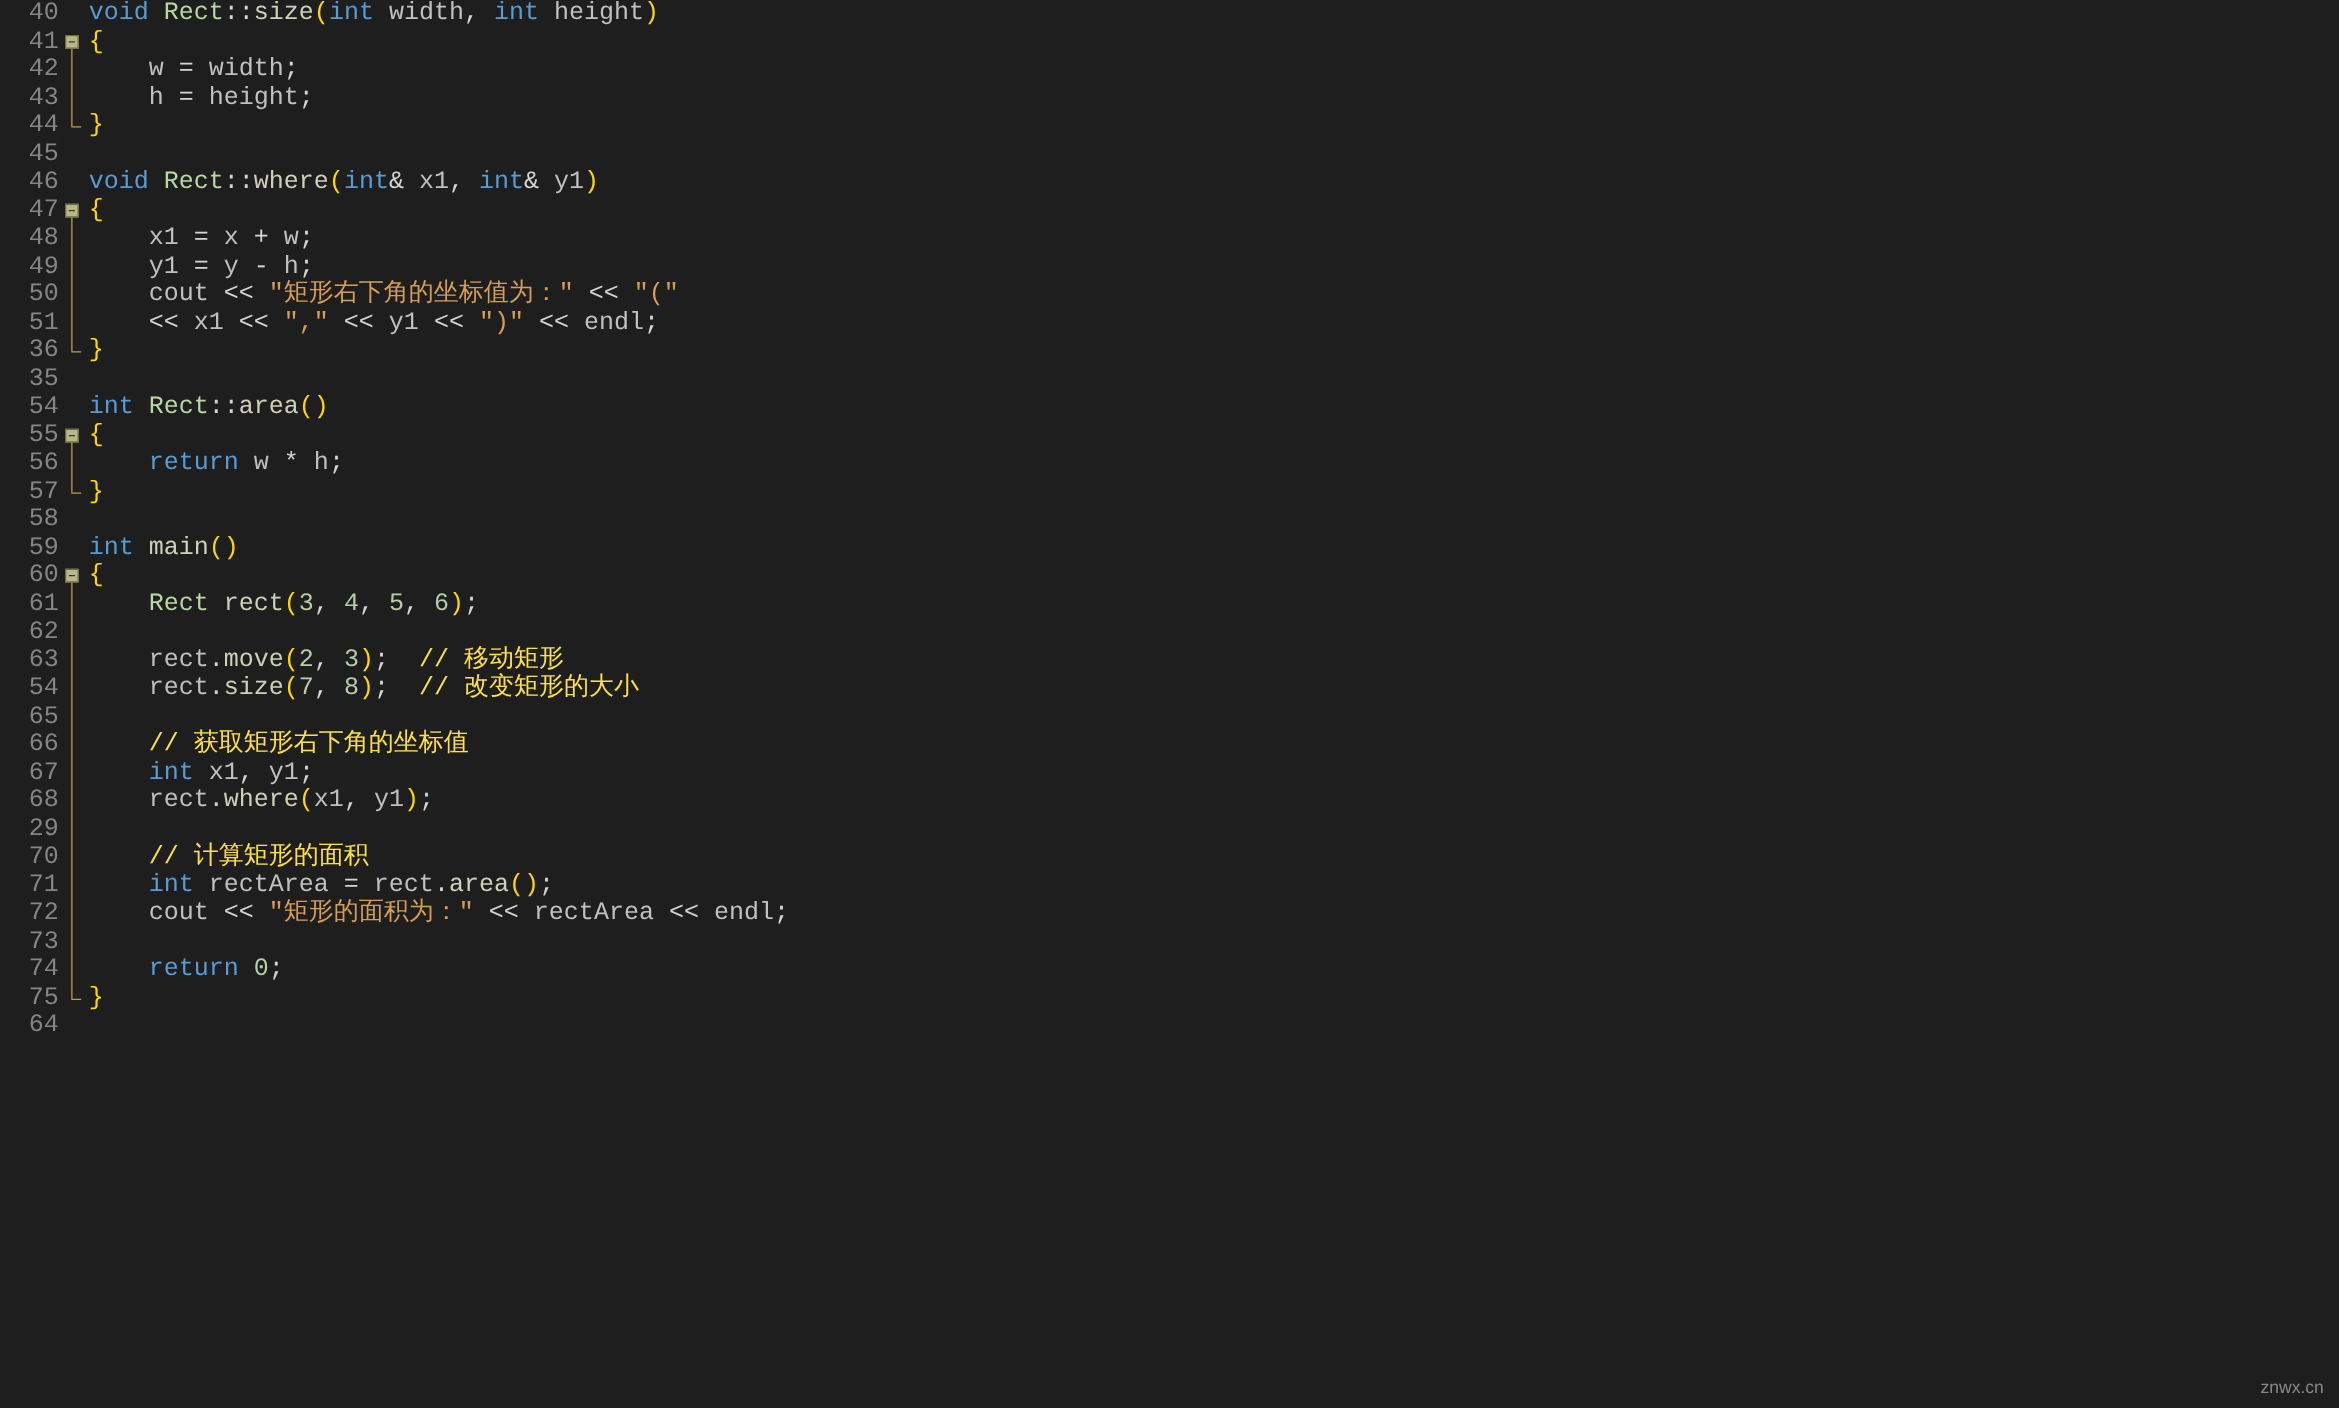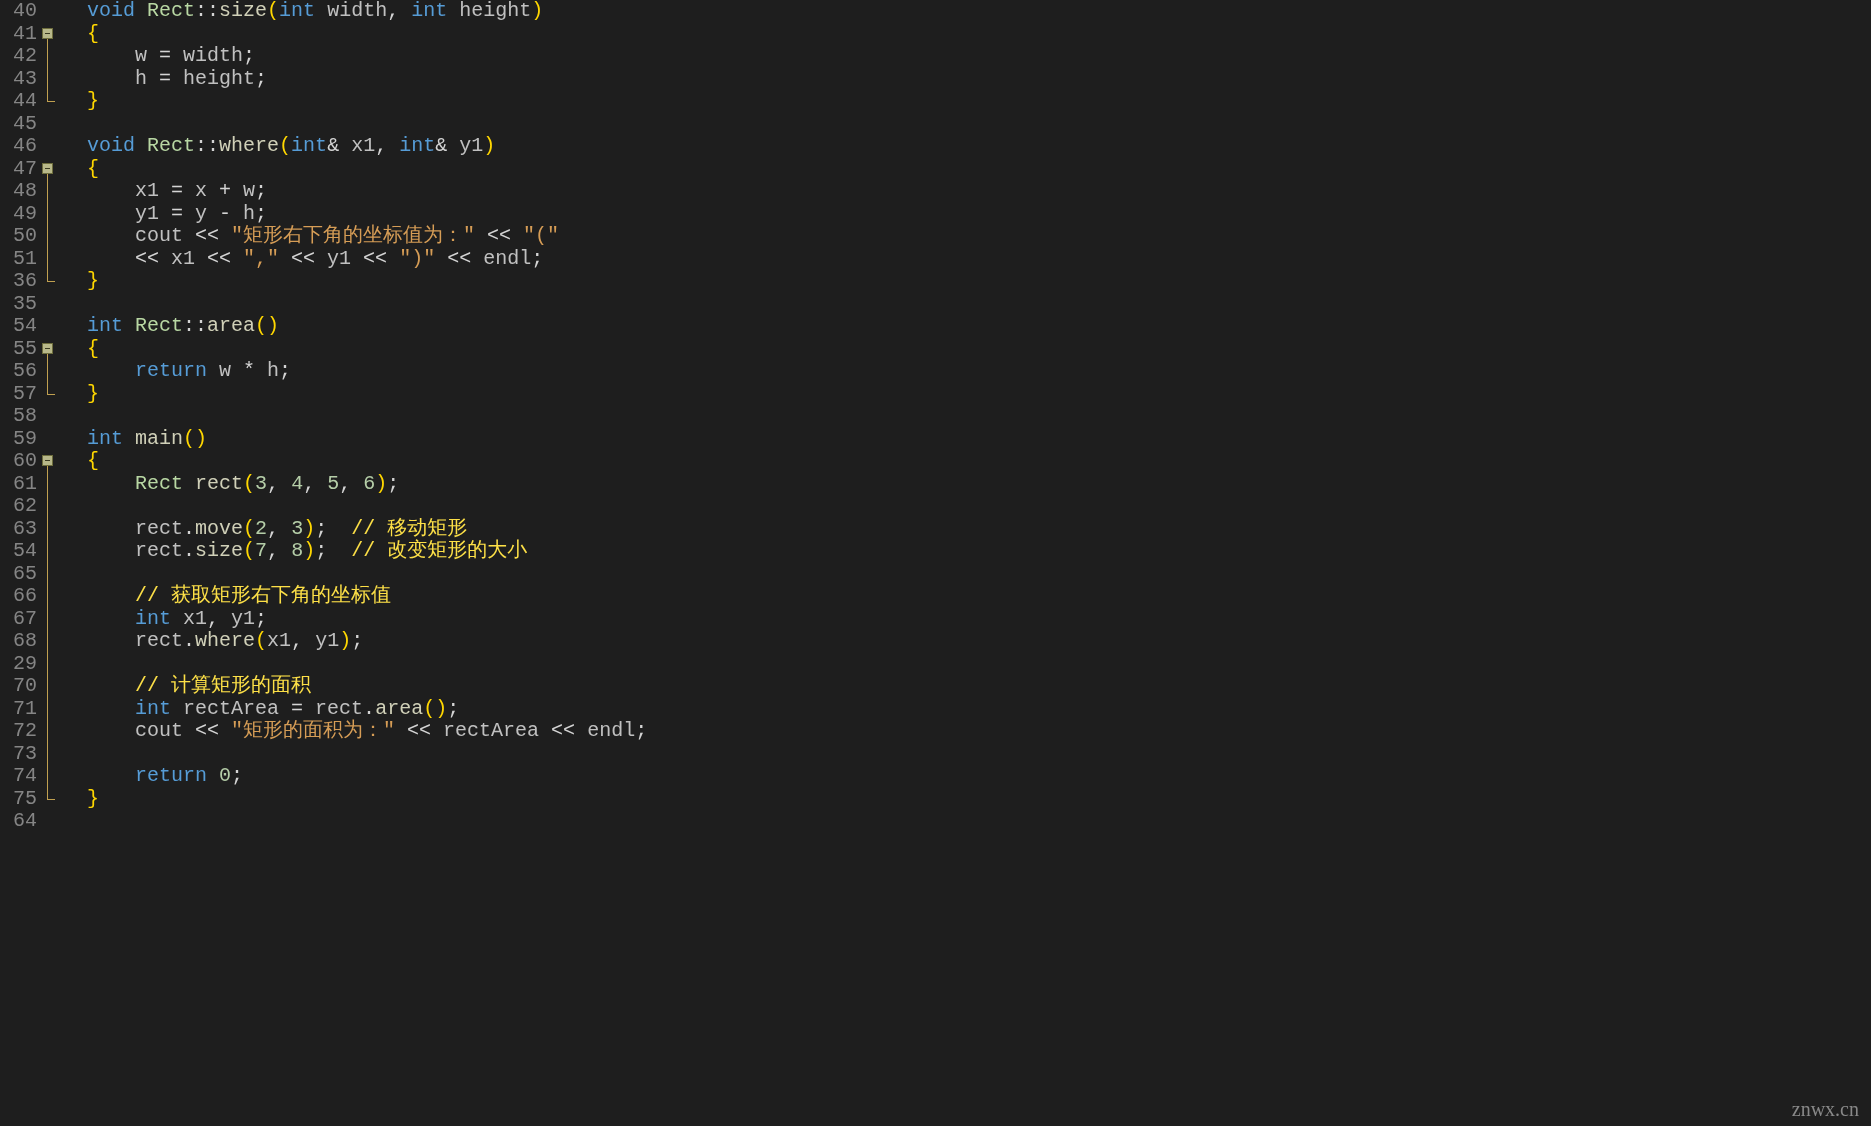--- a/index.html
+++ b/index.html
@@ -12,21 +12,21 @@
   overflow: hidden;
   width: 1871px;
   height: 1126px;
   position: relative;
 }
 .editor { display: flex; }
 .gutter {
   background: #1e1e1e;
   color: #858585;
   text-align: right;
-  padding: 0 4px 0 13px;
+  padding: 0 4px 0 23px;
   user-select: none;
   flex-shrink: 0;
 }
 .gutter .ln { height: 22.5px; }
 .fold-col {
   width: 14px;
   flex-shrink: 0;
   position: relative;
 }
 .fold-mark {
@@ -53,41 +53,40 @@
 .fold-end {
   position: absolute;
   left: 6px;
   width: 8px;
   height: 1px;
   background: #c0a050;
 }
 .code {
   padding-left: 6px;
   white-space: pre;
-  margin-left: 26px;
 }
 .code .row { height: 22.5px; }
 .kw { color: #569cd6; }
 .type { color: #569cd6; }
 .cls { color: #b8d7a3; }
 .fn { color: #d0d0b8; }
 .punc { color: #d4d4d4; }
 .num { color: #b5cea8; }
 .str { color: #d69d56; }
 .cmt { color: #fde047; }
 .id { color: #c0c0c0; }
 .paren { color: #ffd700; }
 .brace { color: #ffd700; }
 .watermark {
   position: absolute;
   right: 12px;
   bottom: 6px;
   color: #888;
-  font-size: 20px;
-  font-family: Liberation Serif, serif;
+  font-size: 14px;
+  font-family: Liberation Sans, sans-serif;
 }
 </style>
 </head>
 <body>
 
 <div class="editor">
   <div class="gutter" id="gutter">
       <div class="ln">40</div>
       <div class="ln">41</div>
       <div class="ln">42</div>

